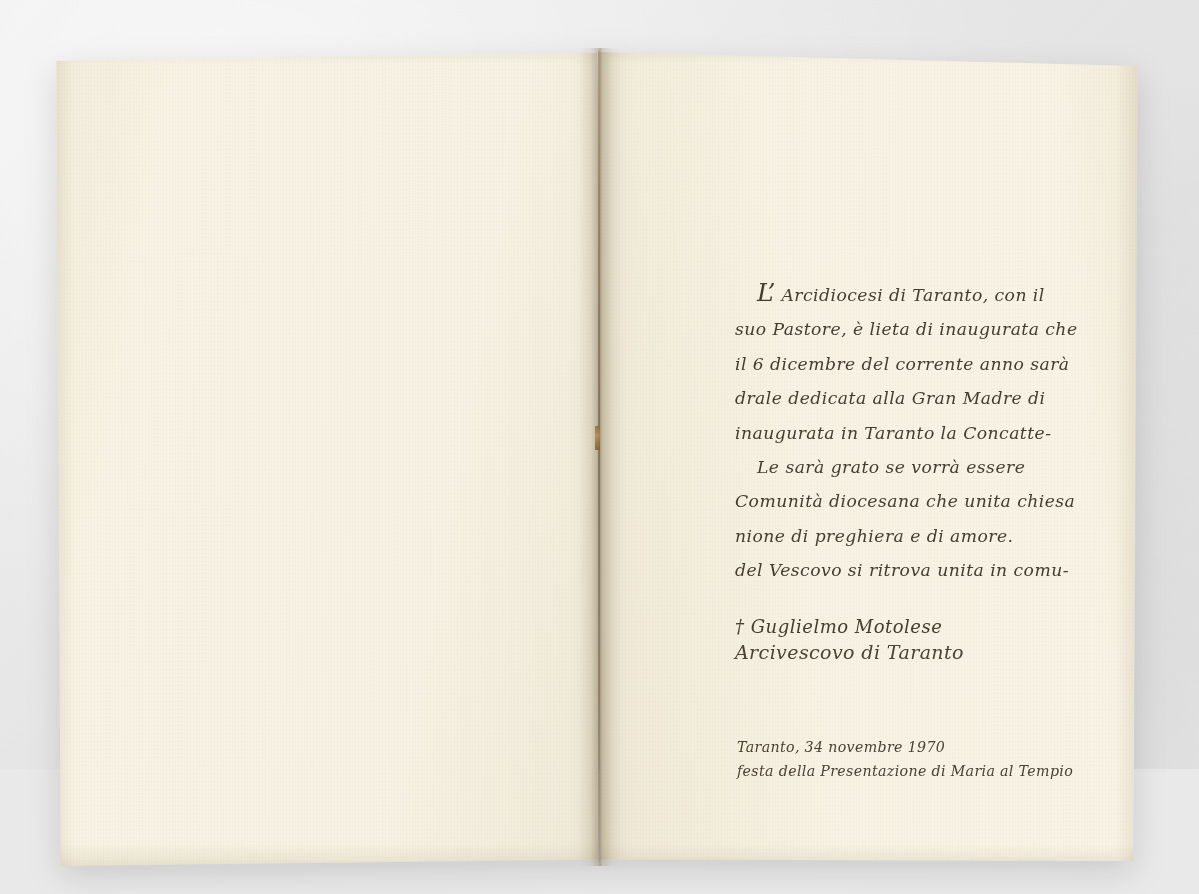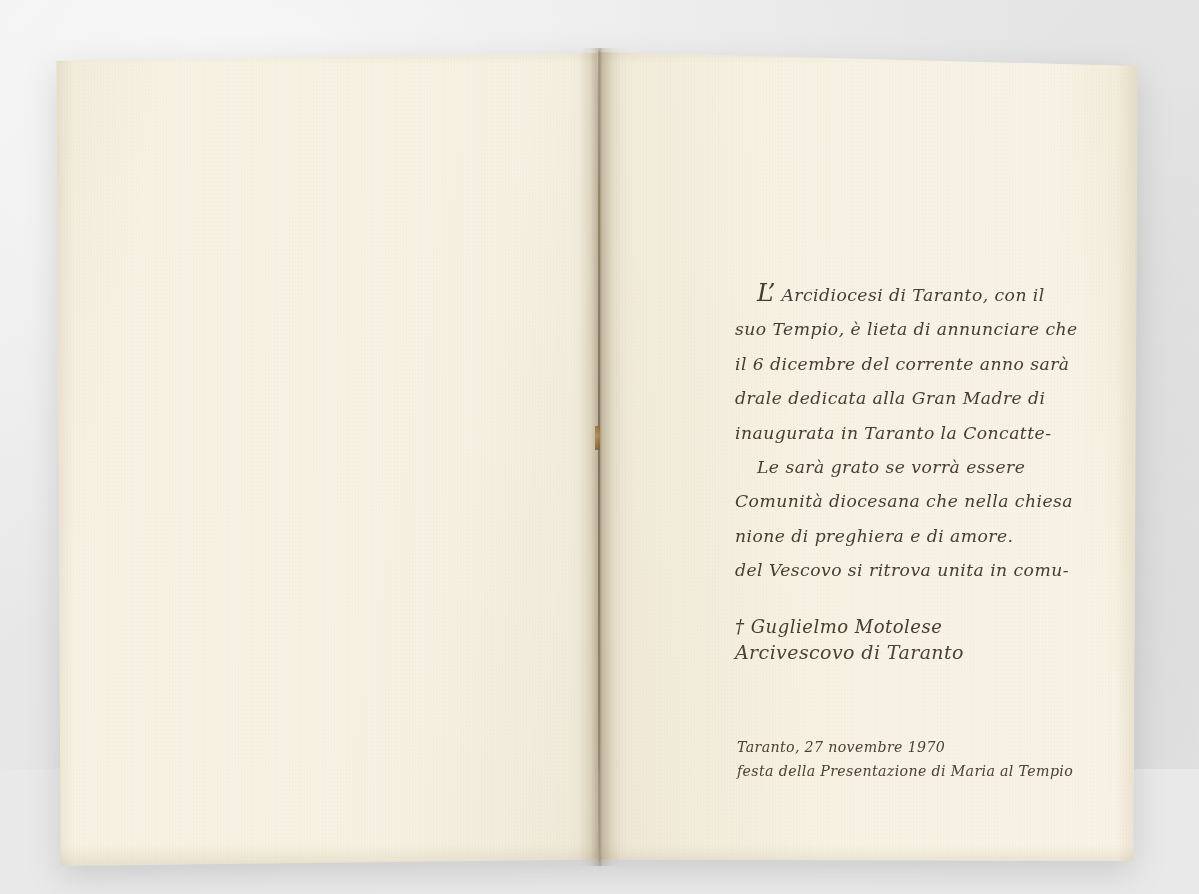--- a/index.html
+++ b/index.html
@@ -238,35 +238,35 @@
 
     <div id="spine"></div>
     <div id="spine-crease"></div>
     <div id="staple"></div>
   </div>
 
   <div id="letter">
     <div class="body-line indent">
       <span class="dropcap">L’</span><span> Arcidiocesi di Taranto, con il</span>
     </div>
-    <div class="body-line">suo Tempio, è lieta di annunciare che</div>
+    <div class="body-line">suo Pastore, è lieta di inaugurata che</div>
     <div class="body-line">il 6 dicembre del corrente anno sarà</div>
     <div class="body-line">drale dedicata alla Gran Madre di</div>
     <div class="body-line">inaugurata in Taranto la Concatte-</div>
     <div class="body-line indent">Le sarà grato se vorrà essere</div>
-    <div class="body-line">Comunità diocesana che nella chiesa</div>
+    <div class="body-line">Comunità diocesana che unita chiesa</div>
     <div class="body-line">nione di preghiera e di amore.</div>
     <div class="body-line">del Vescovo si ritrova unita in comu-</div>
 
     <div id="signature-block">
       <div id="signature-name">
         <span>†</span>
         <span>Guglielmo Motolese</span>
       </div>
       <div id="signature-title">Arcivescovo di Taranto</div>
     </div>
   </div>
 
   <div id="dateline">
-    <div class="date-line">Taranto, 27 novembre 1970</div>
+    <div class="date-line">Taranto, 34 novembre 1970</div>
     <div class="date-line">festa della Presentazione di Maria al Tempio</div>
   </div>
 </div>
 
 </body></html>

